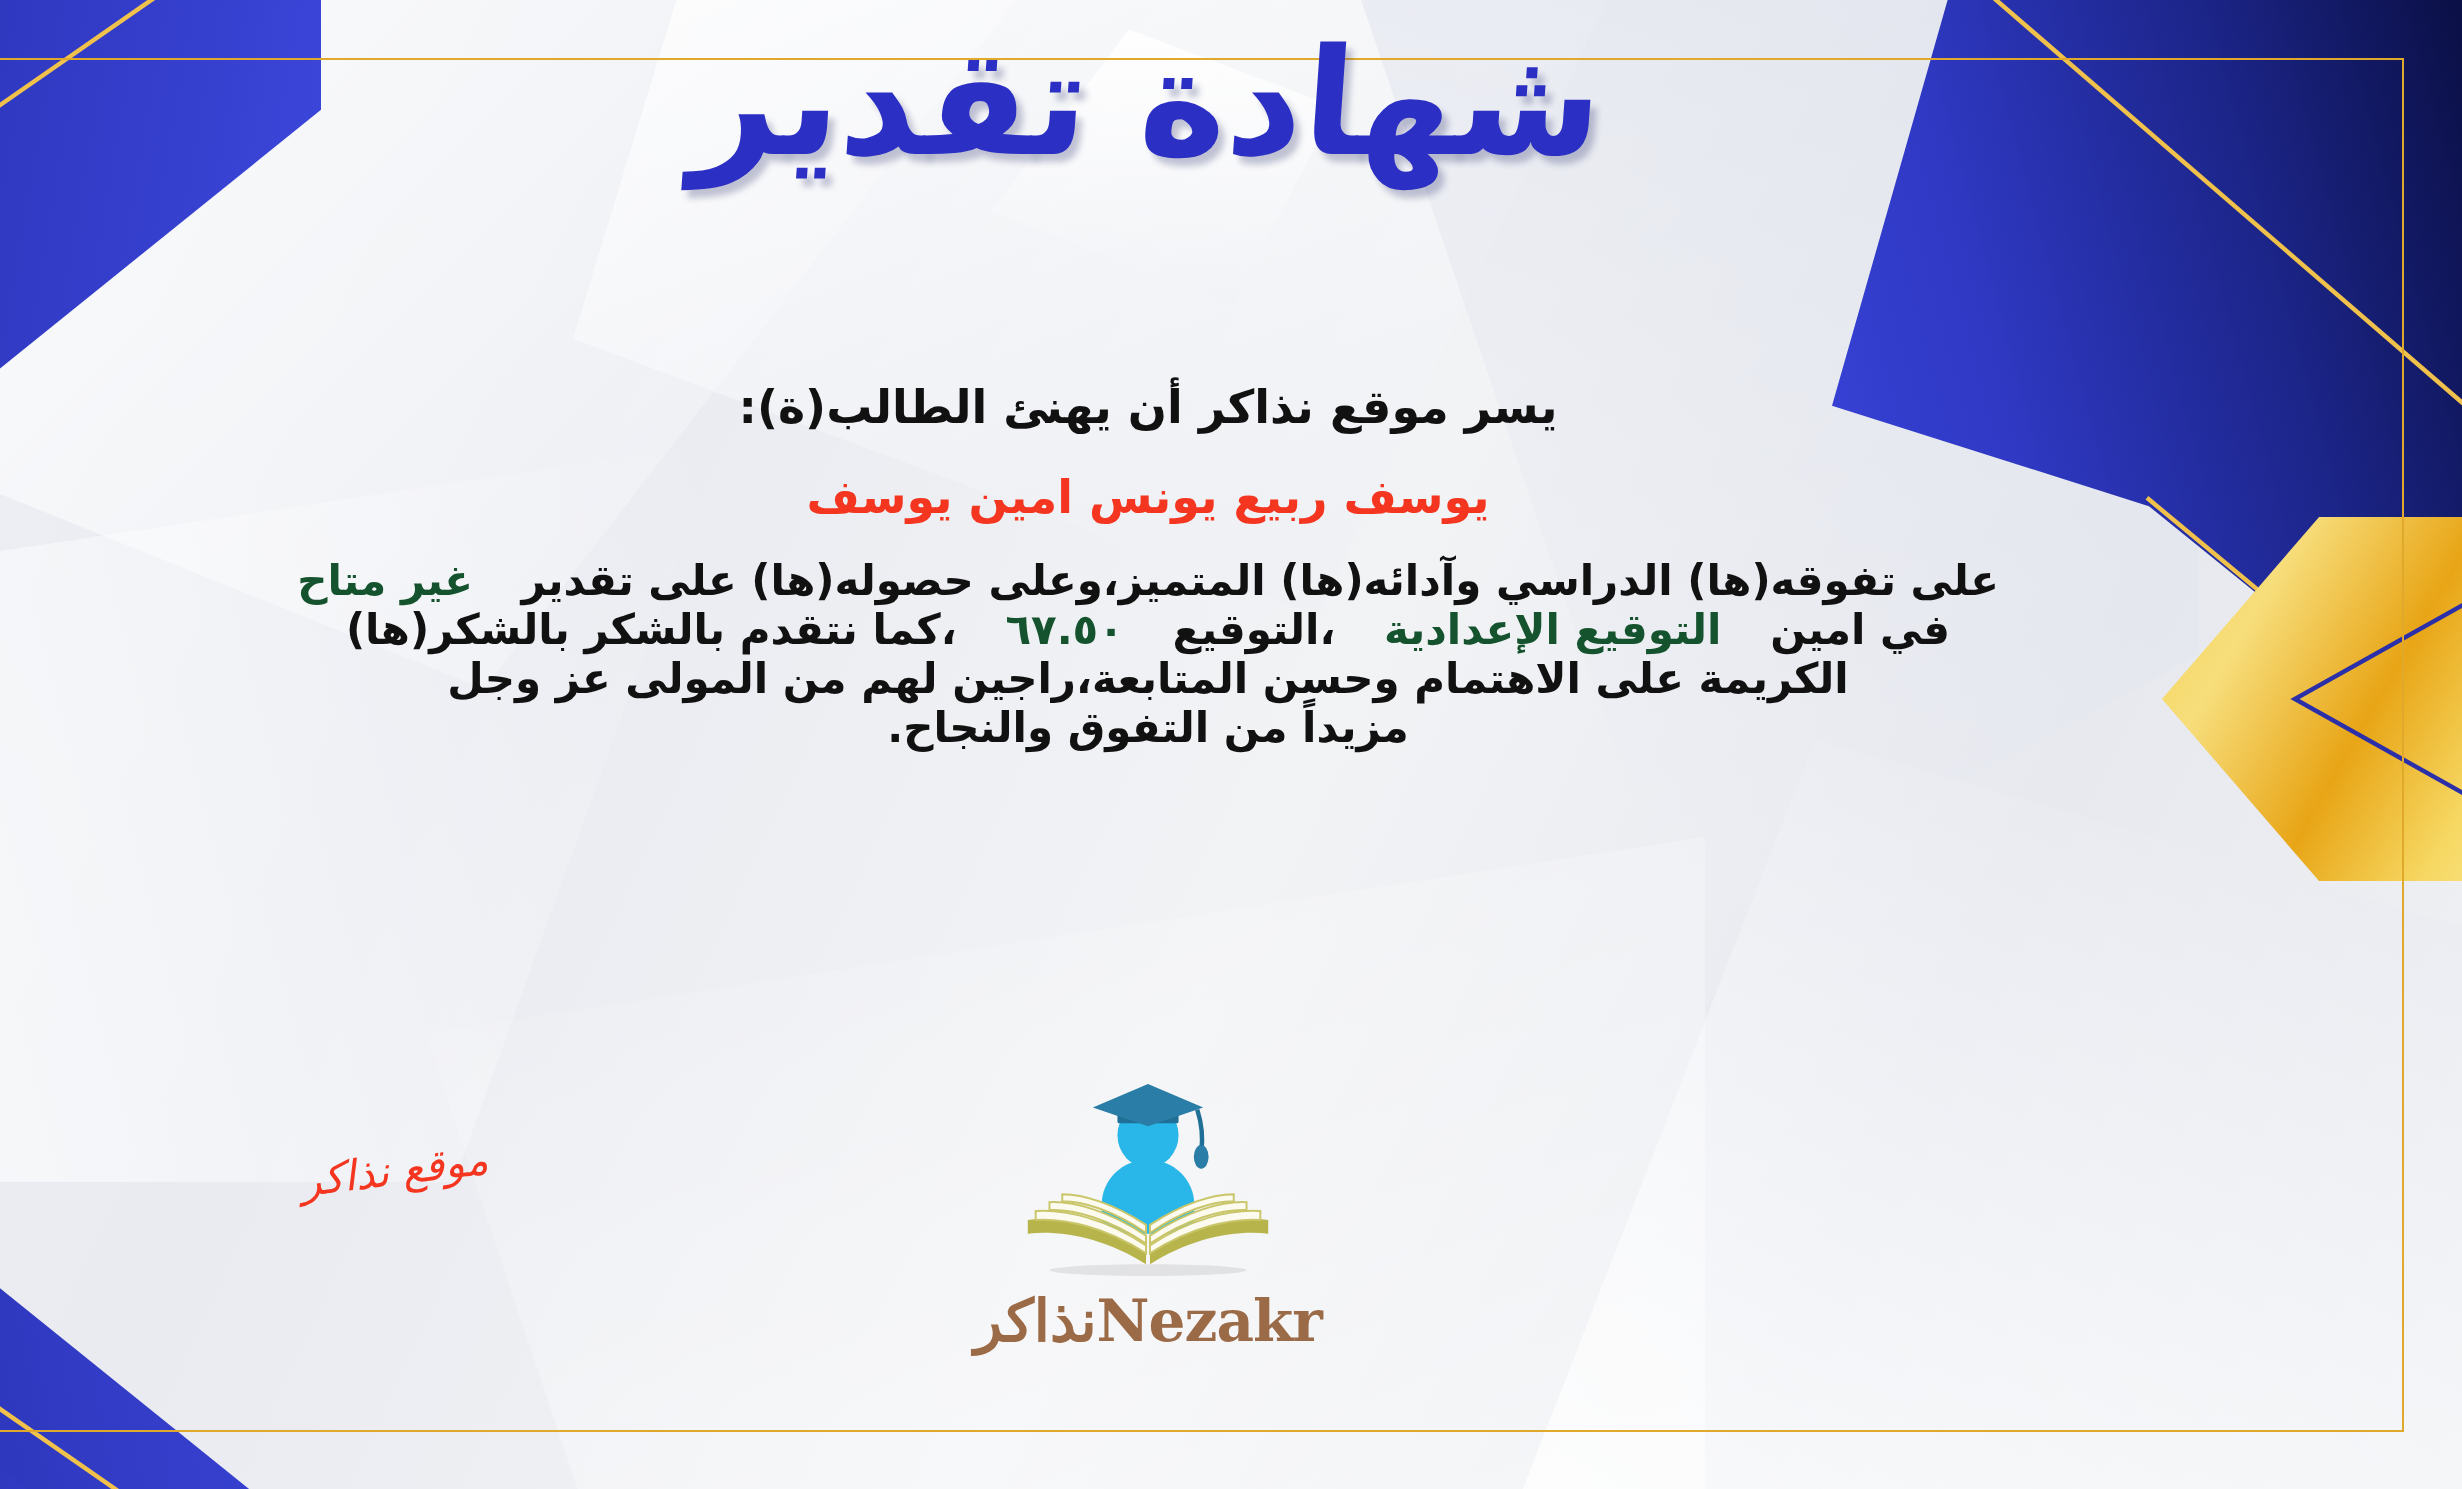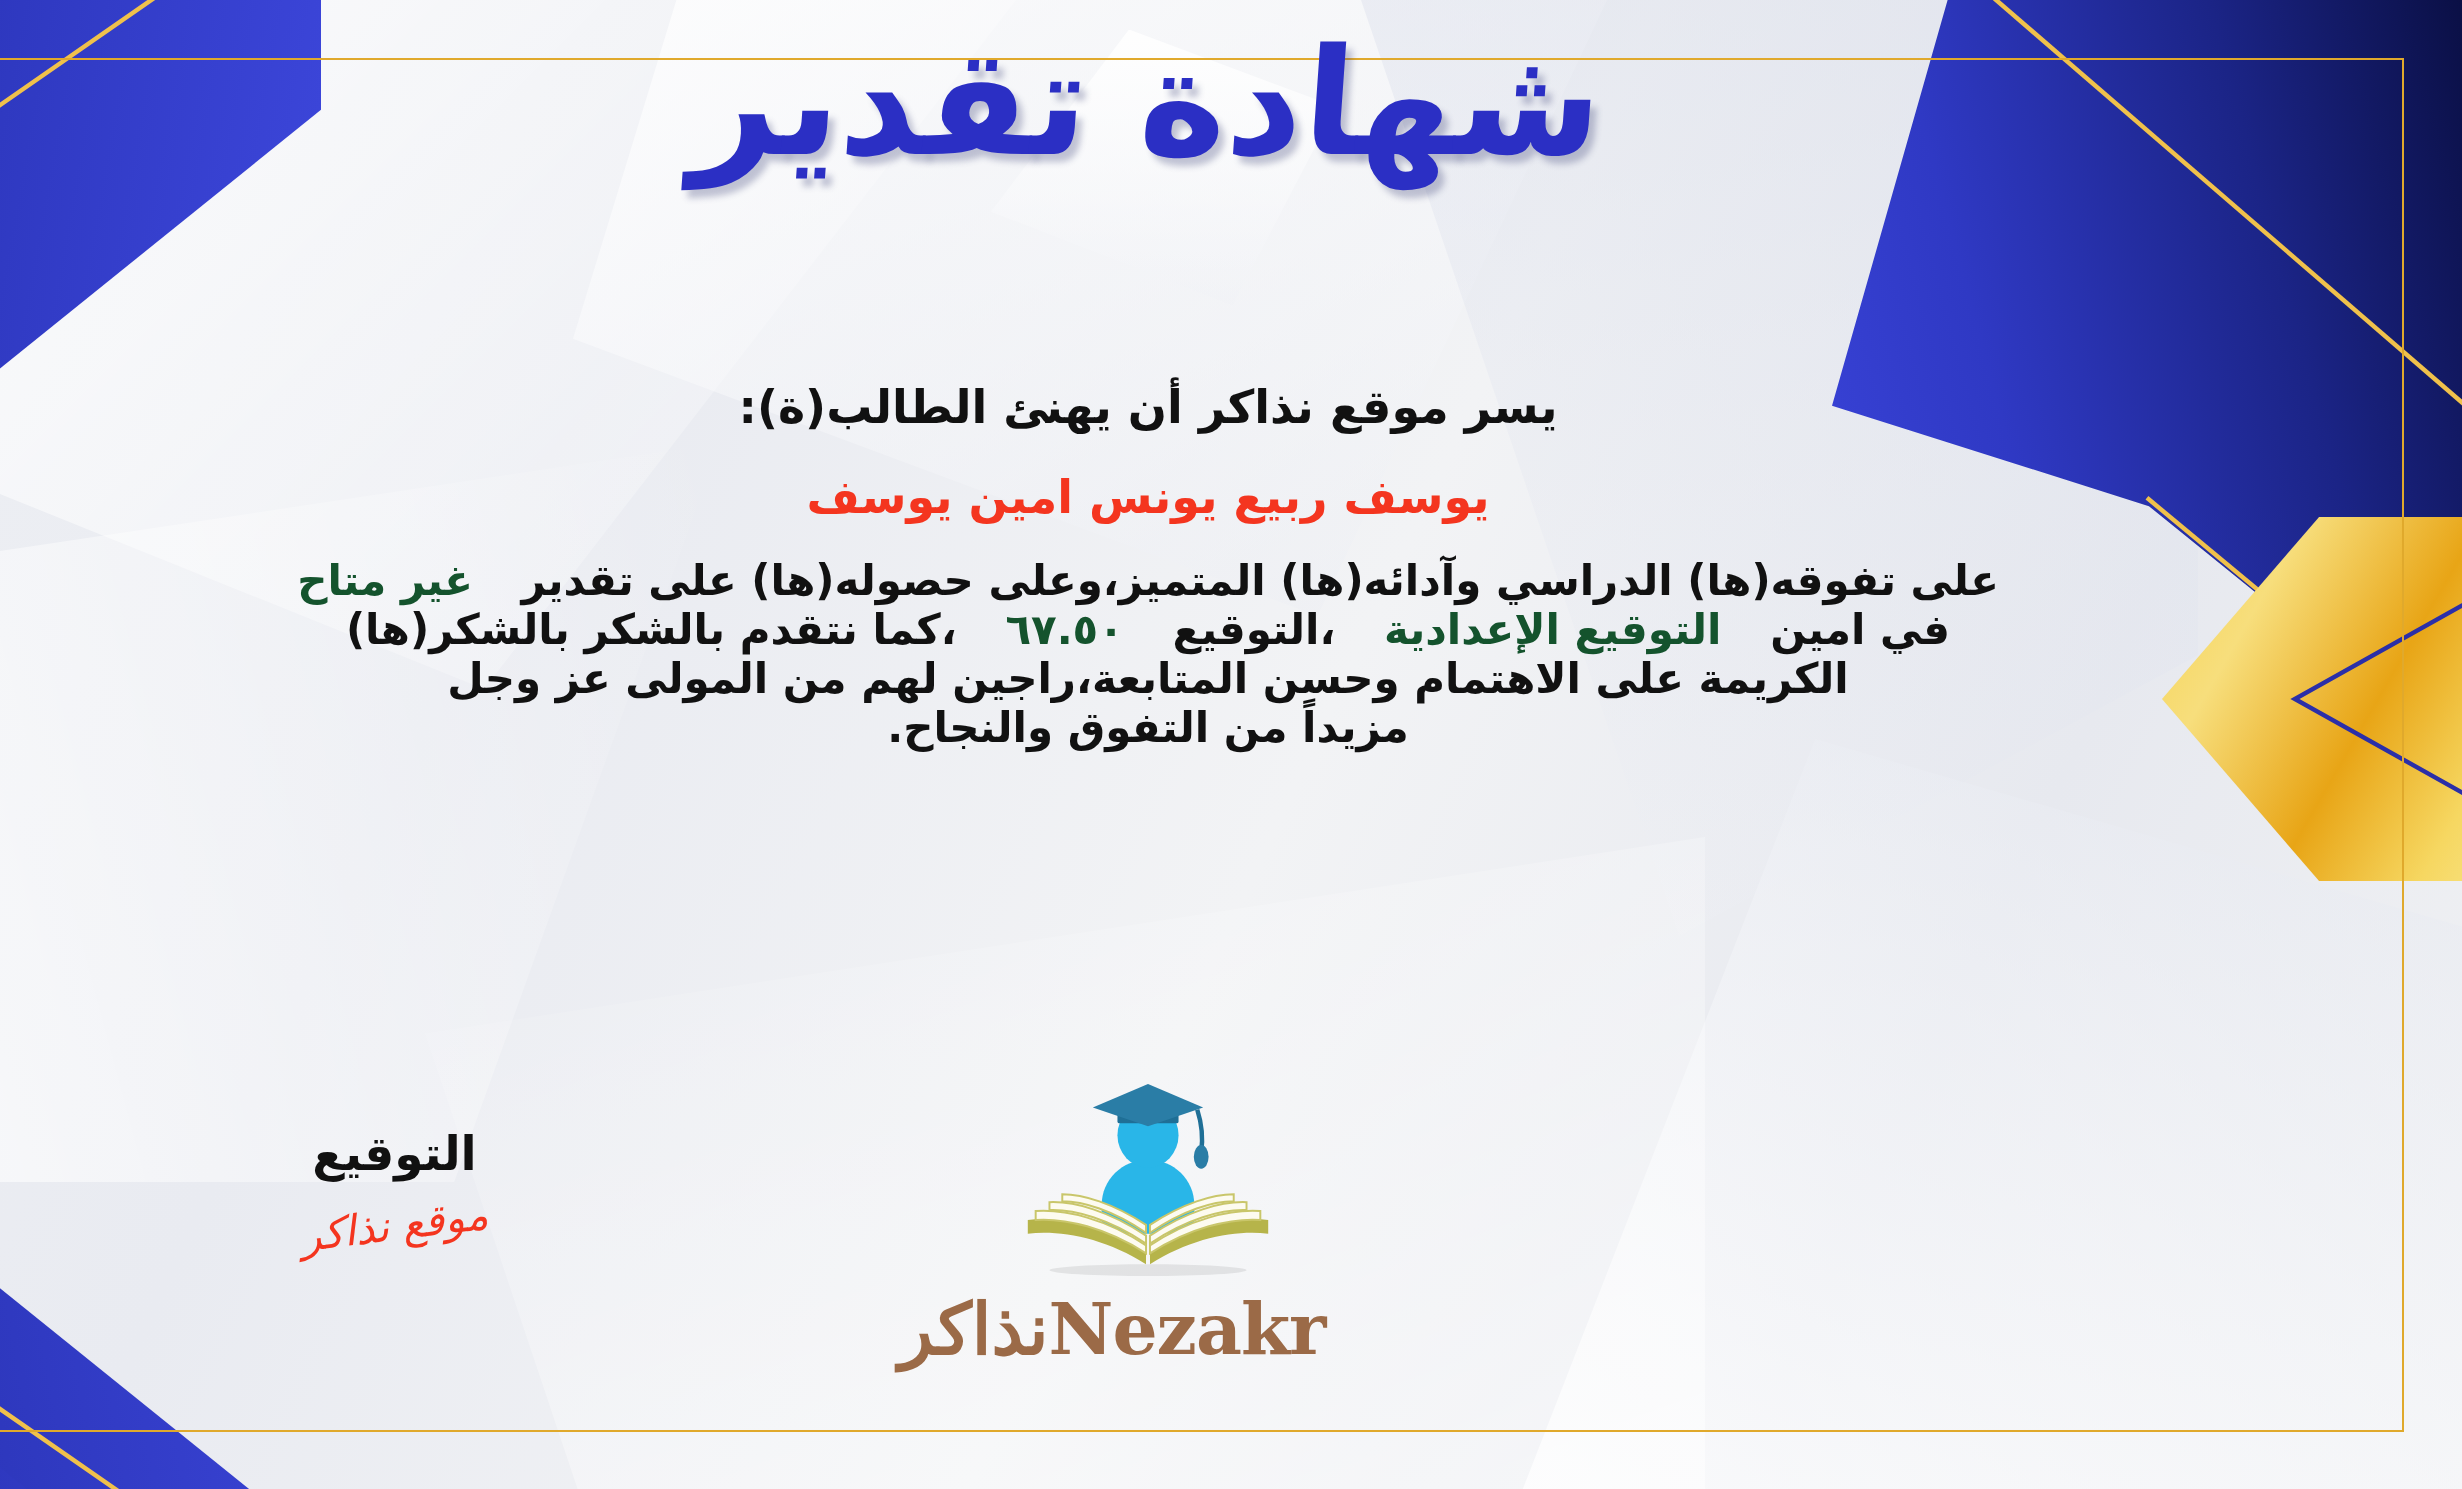--- a/index.html
+++ b/index.html
@@ -121,21 +121,21 @@
   .sign-wrap{position:absolute;right:auto;left:345px;top:59px;width:315px;text-align:center;}
   .sign-label{font-size:47px;font-weight:700;color:#111;}
   .sign-mark{margin-top:19.7px;font-size:42px;color:#f4351f;
      font-family:"DejaVu Serif","Liberation Serif",serif;
      font-style:italic;transform:rotate(-7deg);display:inline-block;}
 
   .logo{position:absolute;left:50%;transform:translateX(-50%);top:9.8px;
         width:355px;text-align:center;}
   .logo-gfx{position:relative;width:335px;height:207px;margin:0 auto;}
   .logo-gfx svg{width:100%;height:100%;display:block;}
-  .logo-word{margin-top:3px;font-size:71px;font-weight:700;color:#9b6a47;
+  .logo-word{margin-top:3px;font-size:58px;font-weight:700;color:#9b6a47;
      letter-spacing:-1px;font-family:"DejaVu Serif","Liberation Serif",serif;}
 </style>
 </head>
 <body>
 
 <div class="stage">
 
   <div class="bg-base"></div>
   <div class="facet f1"></div>
   <div class="facet f2"></div>
@@ -208,21 +208,20 @@
 
         <span class="ln">الكريمة على الاهتمام وحسن المتابعة،راجين لهم من المولى عز وجل</span>
 
         <span class="ln">مزيداً من التفوق والنجاح.</span>
       </div>
     </div>
 
     <div class="footer">
 
       <div class="sign-wrap">
-        <div class="sign-label">التوقيع</div>
         <div class="sign-mark">موقع نذاكر</div>
       </div>
 
       <div class="logo">
         <div class="logo-gfx">
           <svg viewBox="0 0 680 420">
 
             <path d="M340 168 c-52 0 -94 40 -94 92 v58 h188 v-58 c0 -52 -42 -92 -94 -92 z" fill="#29b6e8"></path>
 
             <ellipse cx="340" cy="118" rx="62" ry="66" fill="#29b6e8"></ellipse>

